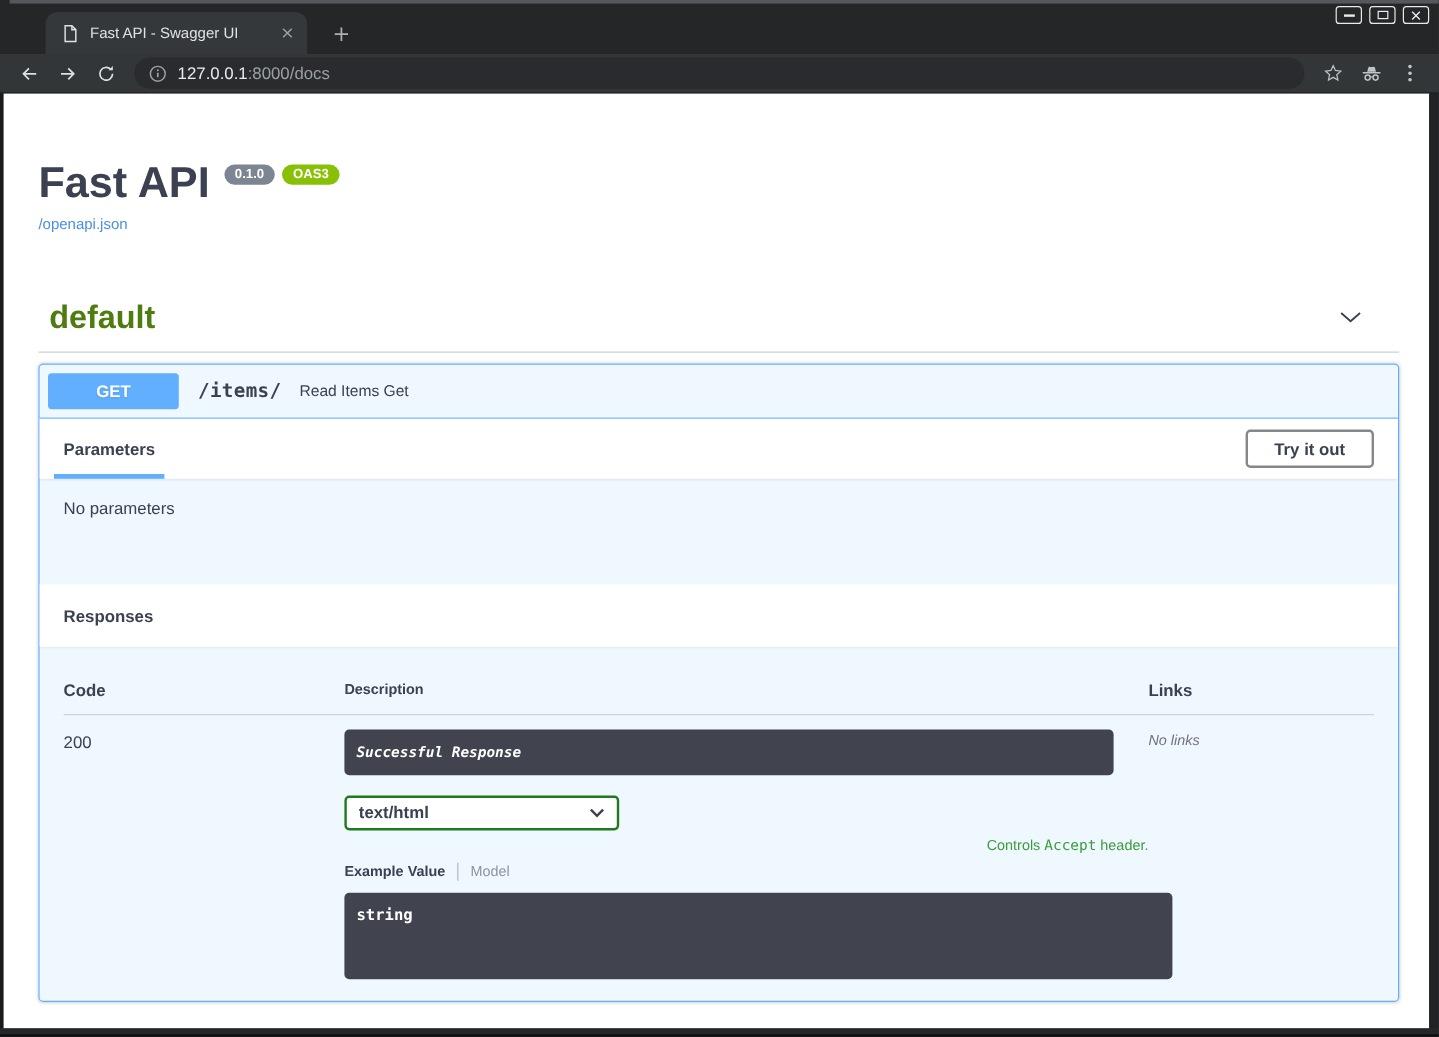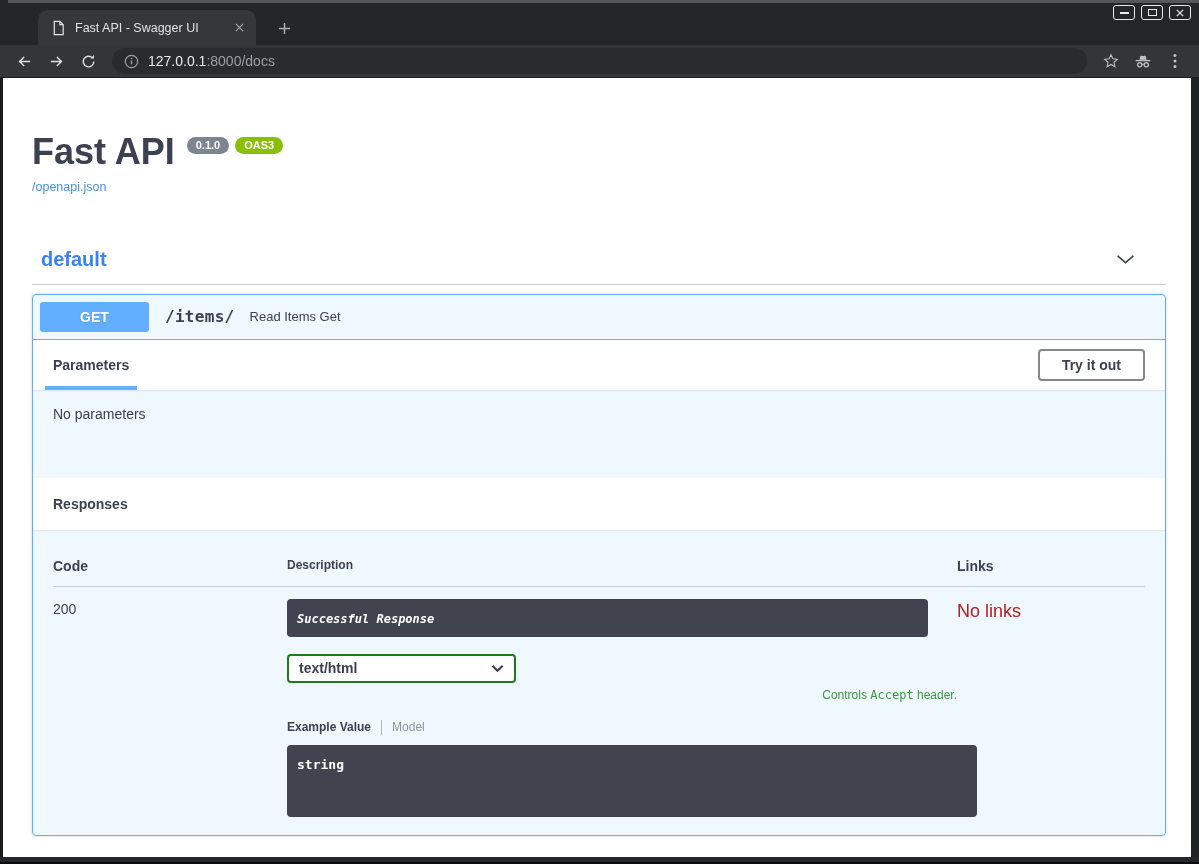--- a/index.html
+++ b/index.html
@@ -43,21 +43,21 @@
   .swagger-wrap { width:1134px; margin-left:29px; padding-top:55px; }
 
   .api-title { font-size:36px; font-weight:700; color:#3b4151; display:flex; align-items:flex-start; line-height:1.05; }
   .badges { display:flex; gap:6px; margin:4px 0 0 12px; }
   .badge { font-size:11px; font-weight:700; color:#fff; padding:3px 9px; border-radius:57px; line-height:1; }
   .badge-version { background:#7d8492; }
   .badge-oas { background:#89bf04; }
   .spec-link { display:inline-block; margin-top:9px; font-size:12.5px; color:#4990e2; text-decoration:none; cursor:pointer; }
 
   .tag-header { margin-top:53px; display:flex; align-items:center; justify-content:space-between; padding:0 10px 13px 9px; border-bottom:1px solid rgba(59,65,81,.25); cursor:pointer; }
-  .tag-name { font-size:20px; font-weight:600; color:#3b82f6; }
+  .tag-name { font-size:27px; font-weight:600; color:#4d7c0f; }
   .tag-chevron { margin-right:20px; display:flex; }
 
   .opblock { margin-top:9px; border:1px solid #61affe; border-radius:4px; background:rgba(97,175,254,.1); box-shadow:0 0 3px rgba(0,0,0,.19); }
   .op-summary { display:flex; align-items:center; padding:7px; gap:0; border-bottom:1px solid #61affe; cursor:pointer; }
   .method-btn { background:#61affe; color:#fff; font-weight:700; font-size:14px; width:109px; padding:7px 0; text-align:center; border-radius:3px; border:none; text-shadow:0 1px 2px rgba(0,0,0,.1); cursor:pointer; }
   .op-path { font-family:"DejaVu Sans Mono", monospace; font-size:16px; font-weight:700; color:#3b4151; padding:0 10px 0 16px; letter-spacing:.3px; }
   .op-desc { font-size:13px; color:#3b4151; padding-left:5px; }
 
   .sec-header { background:#fff; display:flex; align-items:center; justify-content:space-between; padding:0 20px; min-height:50px; box-shadow:0 1px 2px rgba(0,0,0,.08); position:relative; }
   .param-tab { position:relative; align-self:stretch; display:flex; align-items:center; }
@@ -68,32 +68,32 @@
   .params-body { padding:16px 20px 56px 20px; font-size:14px; color:#3b4151; }
   .responses-header { min-height:52px; }
   .responses-header .label { font-size:14px; font-weight:700; color:#3b4151; }
 
   .responses-body { padding:16px 20px 18px 20px; }
   .resp-table { display:grid; grid-template-columns:234px 670px 1fr; }
   .th { border-bottom:1px solid rgba(59,65,81,.2); padding:12px 0 12px 0; font-weight:700; color:#3b4151; }
   .th-code, .th-links { font-size:14px; }
   .th-desc { font-size:12px; }
   .td-code { padding-top:14px; font-size:14px; color:#3b4151; }
-  .td-links { padding-top:14px; font-size:18px; color:#b91c1c; }
+  .td-links { padding-top:14px; font-size:12px; font-style:italic; color:#737373; }
   .td-desc { padding-top:12px; }
 
   .markdown-box { width:641px; background:#41444e; border-radius:4px; padding:10px; margin-bottom:17px; }
   .markdown-box span { color:#fff; font-family:"DejaVu Sans Mono", monospace; font-size:12px; font-style:italic; font-weight:700; }
 
   .media-select { width:229px; height:29px; background:#fff; border:2px solid #1f7a1f; border-radius:4px; display:flex; align-items:center; justify-content:space-between; padding:0 10px; cursor:pointer; }
   .media-select .value { font-size:14px; font-weight:700; color:#3b4151; }
   .accept-note { margin-top:5px; font-size:12px; color:#3b9c3b;text-align:right; }
   .accept-note code { font-family:"DejaVu Sans Mono", monospace; font-size:12px; color:#3b9c3b; }
 
-  .tabs-row { margin-top:18px; display:flex; align-items:center; gap:10px; }
+  .tabs-row { margin-top:8px; display:flex; align-items:center; gap:10px; }
   .tab-example { font-size:12px; font-weight:700; color:#3b4151; cursor:pointer; }
   .tab-sep { width:1px; height:15px; background:rgba(59,65,81,.35); }
   .tab-model { font-size:12px; color:rgba(59,65,81,.55); cursor:pointer; }
 
   .example-box { margin-top:10px; width:690px; height:72px; background:#41444e; border-radius:4px; padding:10px; }
   .example-box span { color:#fff; font-family:"DejaVu Sans Mono", monospace; font-size:13px; font-weight:600; }
 </style>
 </head>
 <body>
 

